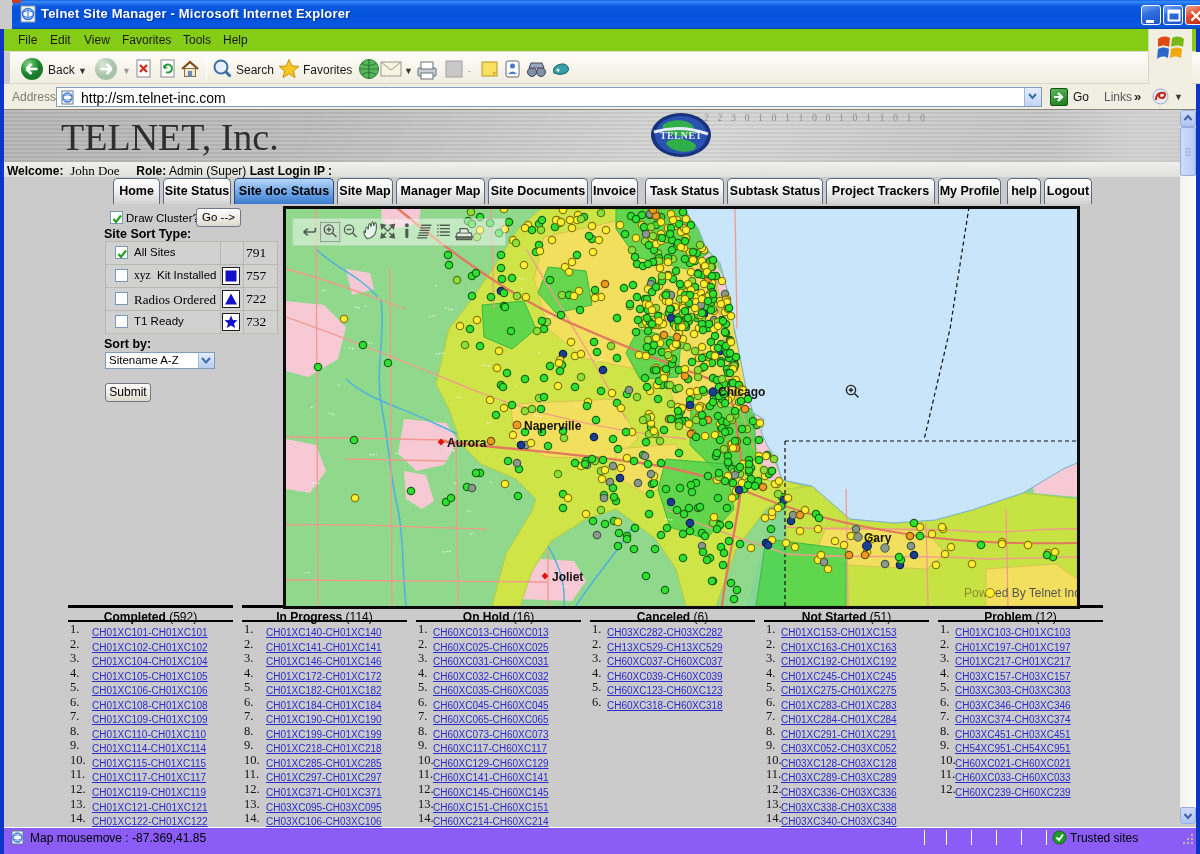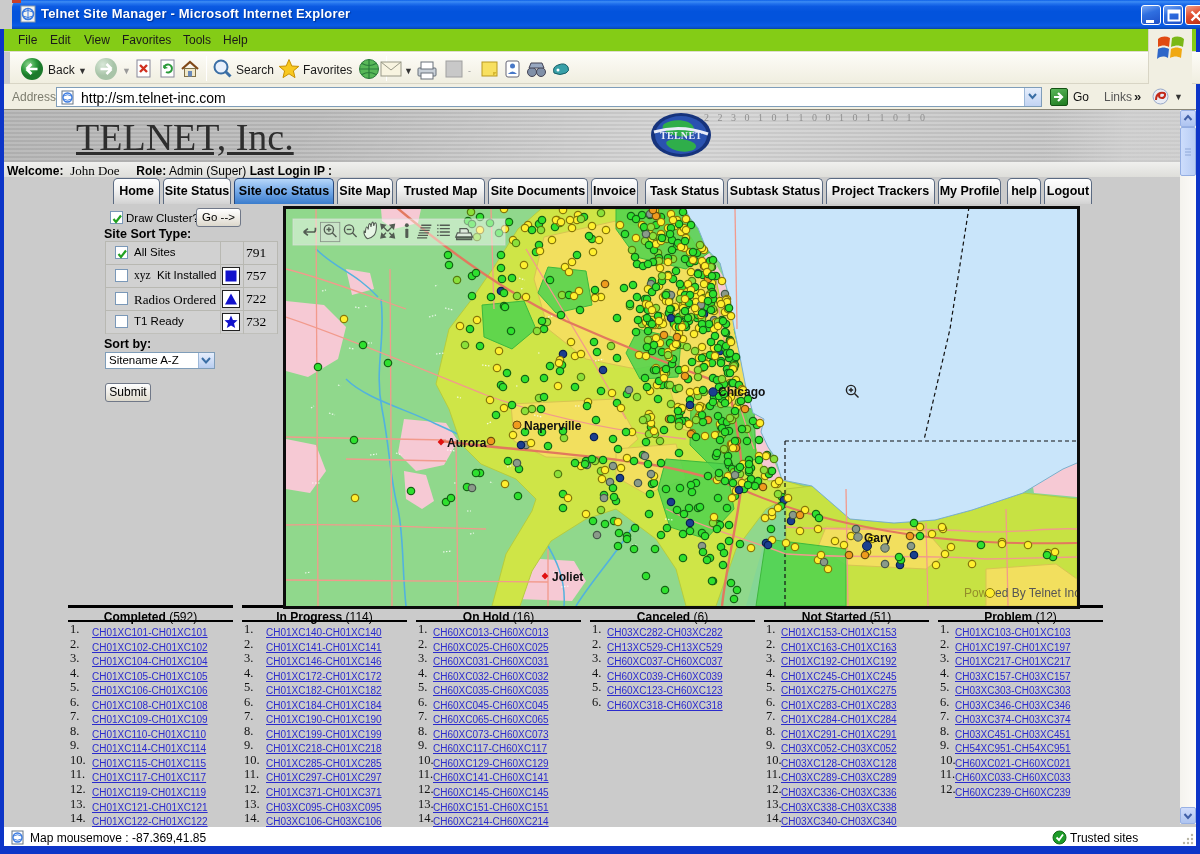--- a/index.html
+++ b/index.html
@@ -32,21 +32,21 @@
 #addrtext { position:absolute; left:24px; top:2px; font-size:14px; color:#000; }
 #addrdrop { position:absolute; right:0px; top:0px; width:17px; height:18px; background:linear-gradient(180deg,#e6eefc,#c2d3f2); border-left:1px solid #9db8d8; }
 #gobox { position:absolute; left:1046px; top:4px; width:18px; height:18px; background:linear-gradient(160deg,#5cb85c,#1e7a1e); border-radius:2px; border:1px solid #145214; }
 #gotext { position:absolute; left:1069px; top:6px; font-size:12px; color:#111; }
 #linkstext { position:absolute; left:1100px; top:6px; font-size:12px; color:#555; }
 
 #banner { position:absolute; left:4px; top:110px; width:1176px; height:52px; overflow:hidden;
  background:repeating-linear-gradient(180deg,#c8c8c8 0px,#c8c8c8 2px,#b6b6b6 2px,#b6b6b6 4px); }
 #banner .swoosh { position:absolute; left:300px; top:-10px; width:900px; height:80px; background:linear-gradient(100deg,rgba(255,255,255,0) 0%,rgba(255,255,255,0.3) 45%,rgba(230,230,230,0.2) 70%,rgba(255,255,255,0) 100%); transform:skewX(-30deg); }
 #banner .dk { position:absolute; left:0; top:0; width:560px; height:52px; background:linear-gradient(90deg,rgba(150,150,150,0.25),rgba(180,180,180,0.05)); }
-#bannertitle { position:absolute; left:72px; top:5px; font-family:"Liberation Serif",serif; font-size:38px; color:#2e2e2e;text-decoration:underline; }
+#bannertitle { position:absolute; left:57px; top:5px; font-family:"Liberation Serif",serif; font-size:38px; color:#2e2e2e; }
 #bannerdigits { position:absolute; left:700px; top:2px; font-family:"Liberation Serif",serif; font-size:10px; color:#8f8f8f; letter-spacing:3px; }
 #rightcap { position:absolute; left:1040px; top:0; width:136px; height:52px; background:linear-gradient(90deg,rgba(214,214,214,0),rgba(218,218,218,0.55) 60%); }
 
 #welcome { position:absolute; left:4px; top:162px; width:1176px; height:15px; background:linear-gradient(180deg,#f0f0ee,#dededa); font-size:12px; color:#000; }
 #welcome b { font-weight:bold; }
 
 #tabrow { position:absolute; left:0px; top:177px; width:1180px; height:27px; }
 .tab { position:absolute; bottom:0px; height:26px; line-height:25px; text-align:center; font-size:12.5px; font-weight:bold; color:#000;
  background:linear-gradient(180deg,#ffffff 0%,#f2f2f2 45%,#d2d2d2 100%); border:1px solid #5a6a82; border-bottom:none; border-radius:5px 5px 0 0; }
 .tab.active { background:linear-gradient(180deg,#b7d7f9 0%,#74a9e8 50%,#3a7ccc 100%); border-color:#27497e; }
@@ -76,21 +76,21 @@
 .lhead b { font-weight:bold; }
 .litems { padding-top:0px; }
 .lrow { height:14.55px; white-space:nowrap; }
 .lnum { display:inline-block; font-family:"Liberation Serif",serif; font-size:12.5px; color:#111; text-align:left; padding-left:2px; vertical-align:top;}
 .llink { font-size:10px; color:#2b2bcd; text-decoration:underline; }
 
 #scrollbar { position:absolute; left:1180px; top:110px; width:16px; height:714px; background:linear-gradient(90deg,#f4f3ee,#fcfbf8); }
 .scrbtn { position:absolute; left:0; width:16px; height:17px; background:linear-gradient(180deg,#cfdcfb,#aec4f0); border:1px solid #98b1e4; border-radius:2px; }
 #scrthumb { position:absolute; left:0; top:17px; width:16px; height:49px; background:linear-gradient(90deg,#cdddfc,#b8cdf4); border:1px solid #94aee2; border-radius:2px; }
 
-#statusbar { position:absolute; left:4px; top:827px; width:1192px; height:19px; background:#ffffff; border-top:1px solid #fff; }
+#statusbar { position:absolute; left:4px; top:827px; width:1192px; height:28px; background:#8b5cf6; border-top:1px solid #fff; }
 #statustext { position:absolute; left:26px; top:3px; font-size:12px; color:#000; }
 .stbarsep { position:absolute; top:2px; width:1px; height:15px; background:#c8c5b5; border-right:1px solid #fff; }
 #trusted { position:absolute; left:1066px; top:3px; font-size:12px; color:#000; }
 </style></head>
 <body>
 <div id="contentbg" class="abs" style="left:4px;top:204px;width:1176px;height:623px;background:#cbcbcb"></div>
 
 <div id="listarea">
     <div class="lcol" style="left:68px">
 <div class="lhead"><b>Completed</b> (592)</div>
@@ -1443,21 +1443,21 @@
   <div id="rightcap"></div>
 </div>
 <div id="welcome">
     <span style="position:absolute;left:3px;top:1px"><b>Welcome:</b>&nbsp; <span style="font-family:'Liberation Serif',serif;font-size:13px">John Doe</span>&nbsp;&nbsp;&nbsp;&nbsp;&nbsp;<b>Role:</b> Admin (Super) <b>Last Login IP :</b></span>
   </div>
 <div id="tabrow">
     <div class="tab" style="left:113px;width:47px">Home</div>
 <div class="tab" style="left:163px;width:68px">Site Status</div>
 <div class="tab active" style="left:234px;width:100px">Site doc Status</div>
 <div class="tab" style="left:337px;width:56px">Site Map</div>
-<div class="tab" style="left:396px;width:89px">Trusted Map</div>
+<div class="tab" style="left:396px;width:89px">Manager Map</div>
 <div class="tab" style="left:488px;width:100px">Site Documents</div>
 <div class="tab" style="left:591px;width:47px">Invoice</div>
 <div class="tab" style="left:645px;width:79px">Task Status</div>
 <div class="tab" style="left:727px;width:96px">Subtask Status</div>
 <div class="tab" style="left:826px;width:109px">Project Trackers</div>
 <div class="tab" style="left:938px;width:63px">My Profile</div>
 <div class="tab" style="left:1007px;width:34px">help</div>
 <div class="tab" style="left:1044px;width:48px">Logout</div>
   </div>
 <div id="scrollbar">

